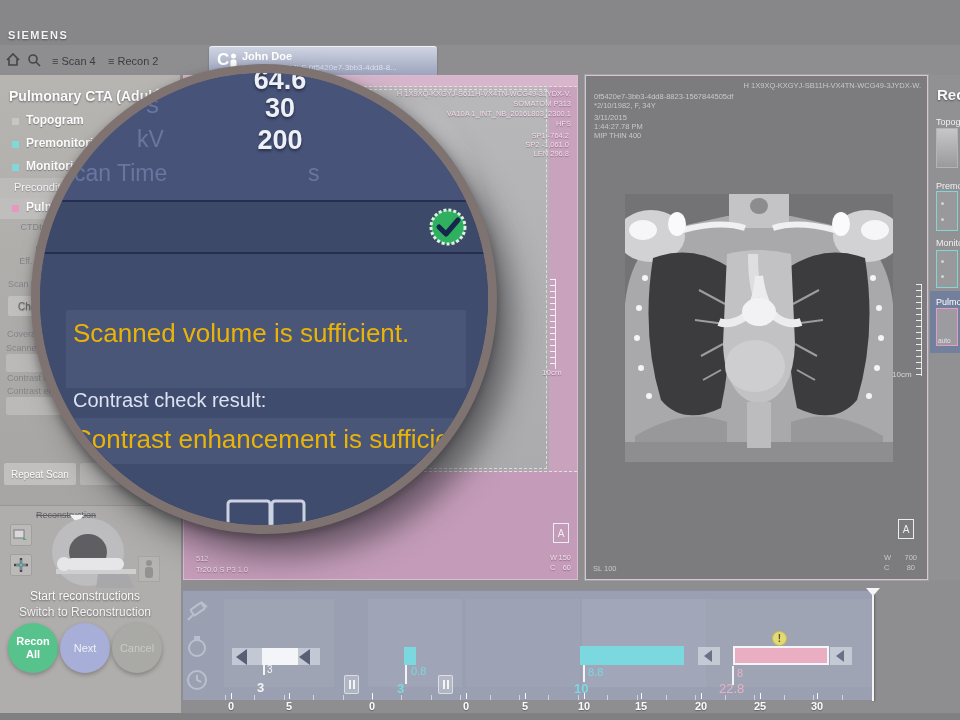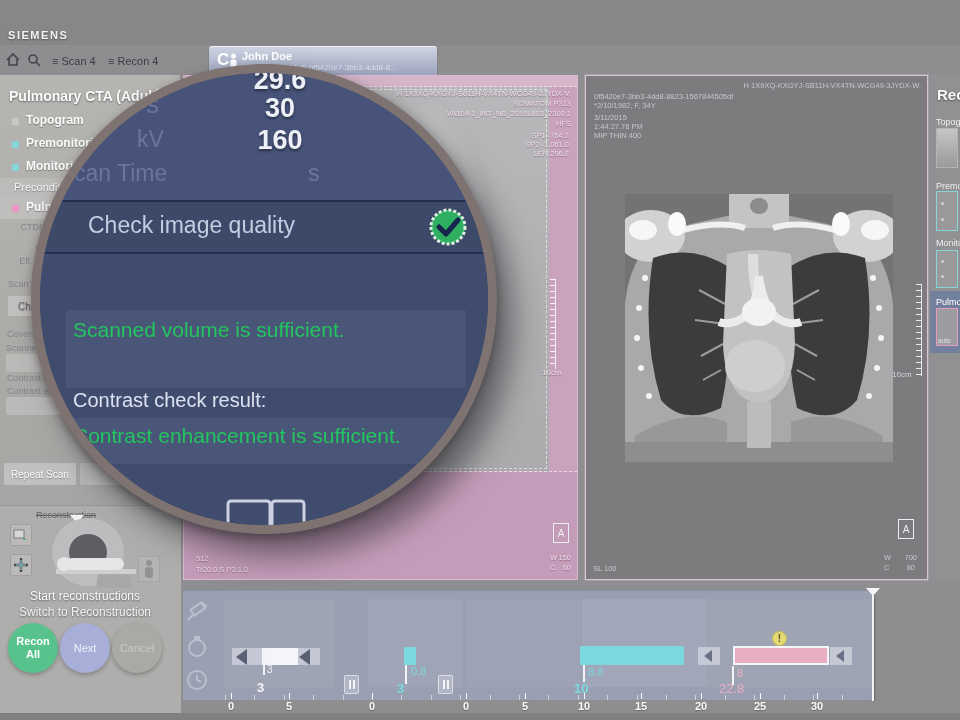--- a/index.html
+++ b/index.html
@@ -54,21 +54,21 @@
   .axlbl{position:absolute;transform:translateX(-50%);font-size:11px;font-weight:bold;color:#fafafc;text-shadow:0 1px 1px rgba(0,0,0,.3)}
   .tri-l{width:0;height:0;border-top:8px solid transparent;border-bottom:8px solid transparent;border-right:11px solid #5a5f74}
   
   .loupe{left:31px;top:64px;width:466px;height:470px;border-radius:50%;border:9px solid #7e7370;
      background:#414d6f;overflow:hidden;z-index:30;
      box-shadow:16px 22px 30px rgba(35,35,40,.55), 0 4px 10px rgba(0,0,0,.35), inset 8px 4px 18px rgba(205,160,185,.18), inset -8px -12px 22px rgba(0,0,0,.35)}
   .loupe .inner{position:absolute;inset:0}
   .mag-val{position:absolute;width:140px;text-align:center;font-size:27px;font-weight:bold;color:#eef0f8;text-shadow:0 2px 3px rgba(0,0,0,.45)}
   .mag-lbl{position:absolute;font-size:23px;color:rgba(130,142,185,.6)}
   .dlg-h{position:absolute;font-size:20px;color:#dce2f2}
-  .dlg-v{position:absolute;font-size:21px;color:#22c55e}
+  .dlg-v{position:absolute;font-size:26px;color:#eab308}
   .resbox{position:absolute;background:#4a5677;border-radius:2px}
   svg{display:block}
 </style>
 </head>
 <body>
 
 <div class="screen">
 
   <div class="a topstrip"></div>
   <div class="t tsh" style="left:8px;top:29px;font-size:11px;font-weight:bold;letter-spacing:.14em;color:#f4f4f6">SIEMENS</div>
@@ -81,21 +81,21 @@
   <div class="a" style="left:27px;top:53px;width:15px;height:15px">
     <svg width="15" height="15">
         <circle cx="6" cy="6" r="4" stroke="#44444a" stroke-width="1.6" fill="none"></circle>
         <line x1="9" y1="9" x2="13" y2="13" stroke="#44444a" stroke-width="1.6"></line>
       </svg>
   </div>
   <div class="t" style="left:52px;top:55px;font-size:11px;color:#3c3c42">
     <span>≡ </span><span>Scan 4</span>
   </div>
   <div class="t" style="left:108px;top:55px;font-size:11px;color:#3c3c42">
-    <span>≡ </span><span>Recon 4</span>
+    <span>≡ </span><span>Recon 2</span>
   </div>
 
   <div class="a patient-tab">
     <span class="t" style="left:8px;top:3px;font-size:17px;font-weight:bold;color:#fff">C</span>
     <span class="a" style="left:20px;top:6px">
       <svg width="9" height="16">
           <circle cx="4.5" cy="3" r="2.5" fill="#fff"></circle>
           <rect x="1.5" y="6.5" width="6" height="8" rx="2" fill="#fff"></rect>
         </svg>
     </span>
@@ -395,31 +395,30 @@
   <div class="axlbl" style="left:701px;top:700px">20</div>
   <div class="axlbl" style="left:760px;top:700px">25</div>
   <div class="axlbl" style="left:817px;top:700px">30</div>
 
   <div class="a" style="left:0;top:713px;width:960px;height:7px;background:#808083"></div>
 
   <div class="a loupe">
     <div class="inner">
       <div class="a" style="left:0;top:0;right:0;height:127px;background:#475379"></div>
 
-      <div class="mag-val" style="left:170px;top:-8px">29.6</div>
+      <div class="mag-val" style="left:170px;top:-8px">64.6</div>
       <div class="mag-lbl" style="left:106px;top:16px;font-size:26px">s</div>
       <div class="mag-val" style="left:170px;top:20px">30</div>
       <div class="mag-lbl" style="left:97px;top:53px">kV</div>
-      <div class="mag-val" style="left:170px;top:52px">160</div>
+      <div class="mag-val" style="left:170px;top:52px">200</div>
       <div class="mag-lbl" style="left:34px;top:87px">can Time</div>
       <div class="mag-lbl" style="left:268px;top:87px">s</div>
 
       <div class="a" style="left:0;top:127px;right:0;height:2px;background:#252e4e"></div>
       <div class="a" style="left:0;top:129px;right:0;height:50px;background:#3d4968"></div>
-      <div class="t" style="left:48px;top:139px;font-size:23px;color:#c3cde2">Check image quality</div>
 
       <div class="a" style="left:388px;top:134px">
         <svg width="40" height="40">
           <circle cx="20" cy="20" r="17" fill="#2fb061" stroke="#e3eee5" stroke-width="3" stroke-dasharray="3,2"></circle>
           <path d="M11,20 L18,27 L30,13" stroke="#16264c" stroke-width="5" fill="none" stroke-linecap="round" stroke-linejoin="round"></path>
         </svg>
       </div>
 
       <div class="a" style="left:0;top:179px;right:0;height:2px;background:#252e4e"></div>
       <div class="a" style="left:0;top:181px;right:0;bottom:0;background:#404c6e"></div>

